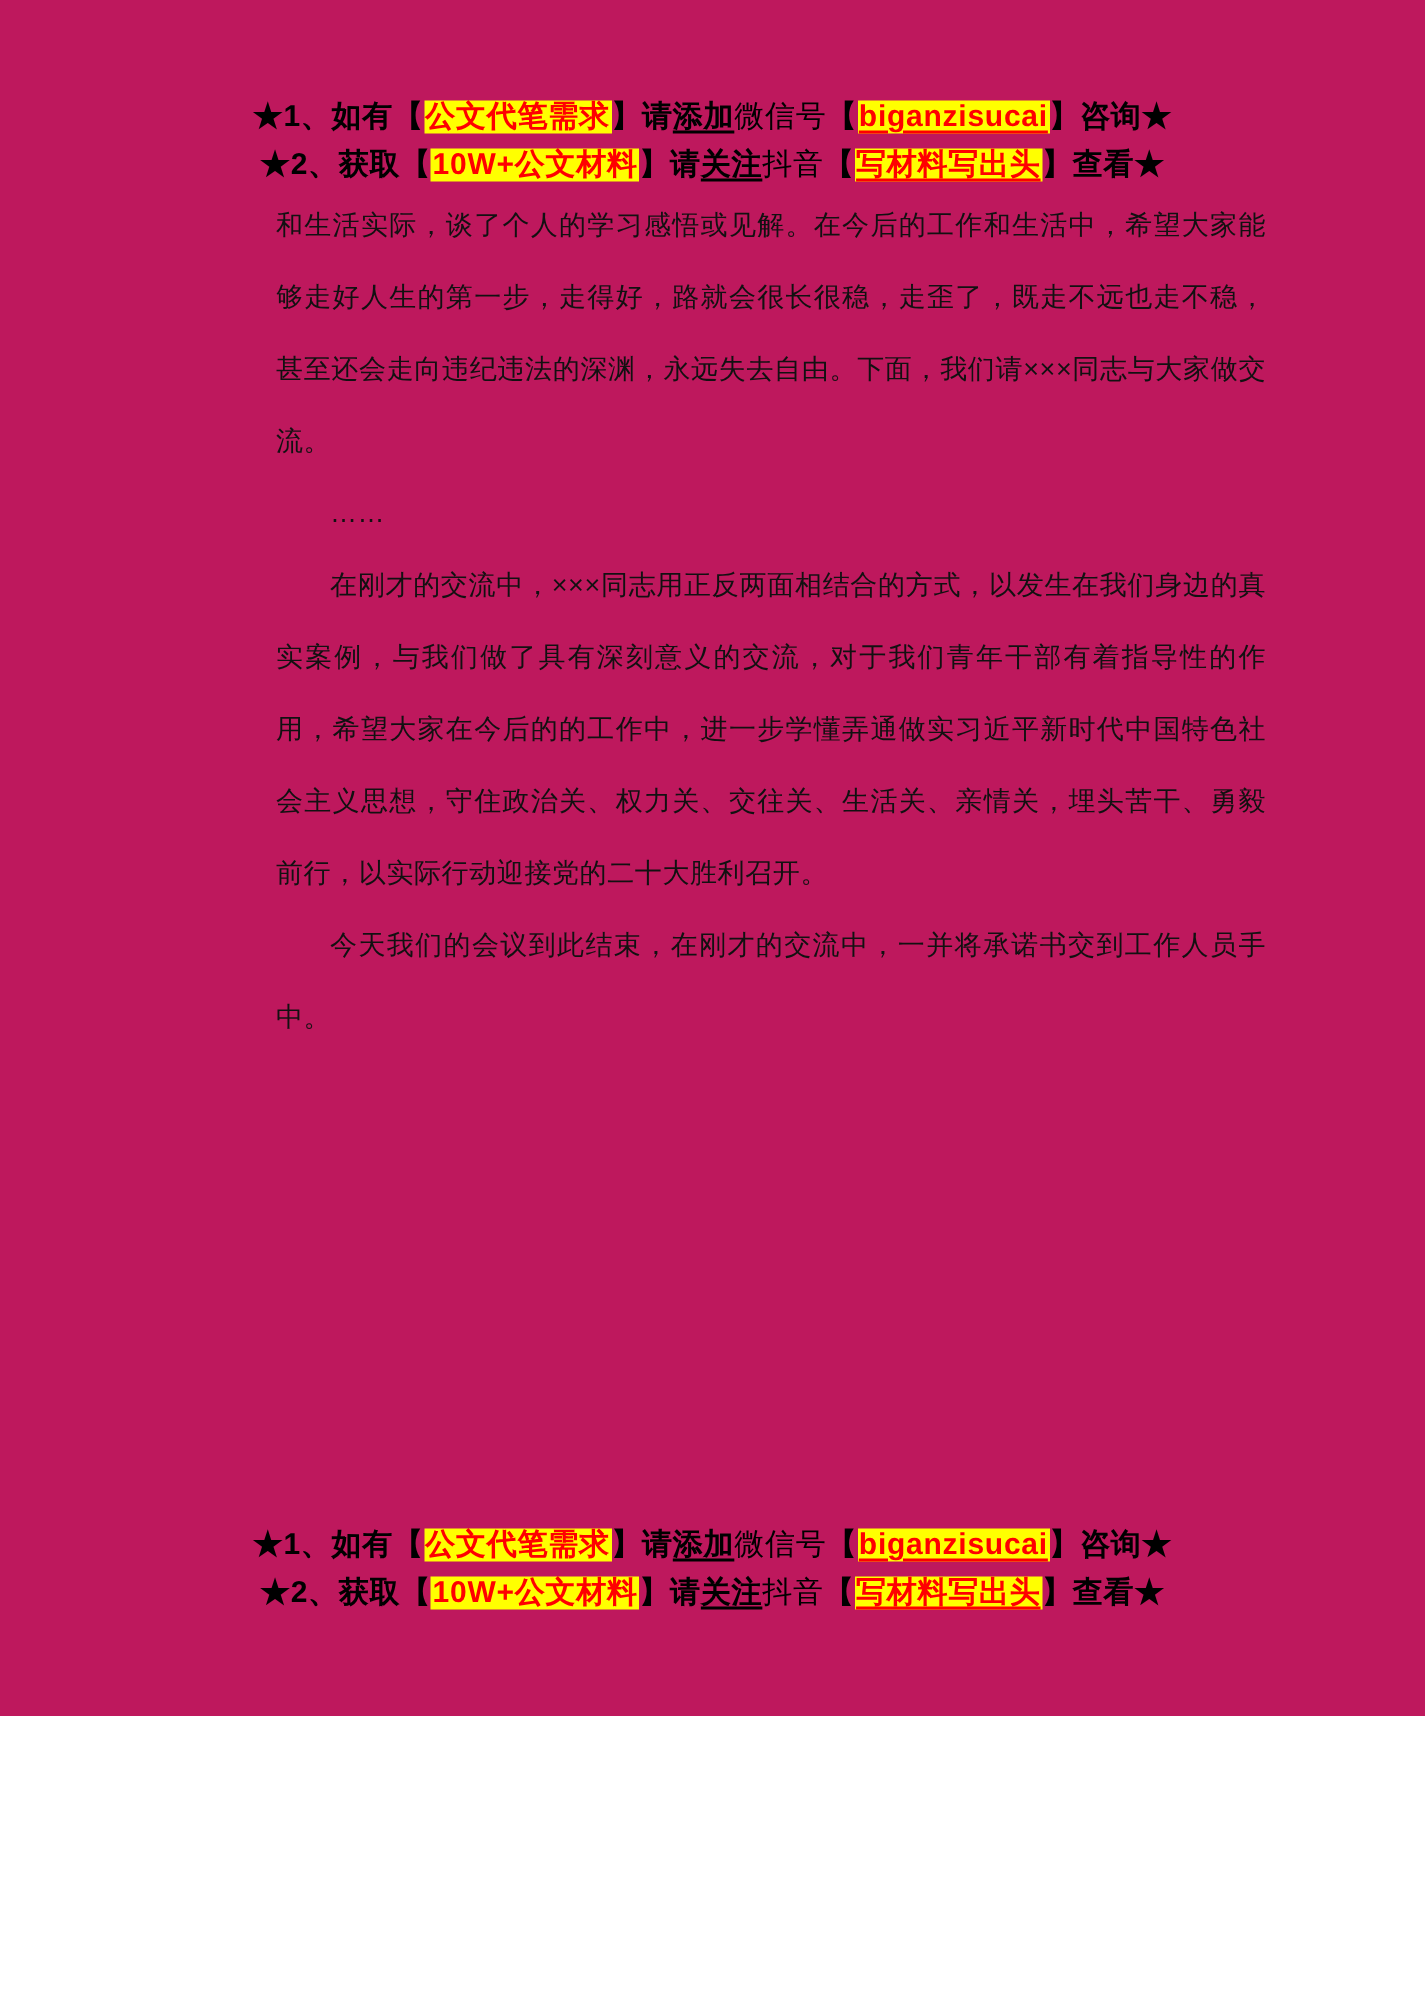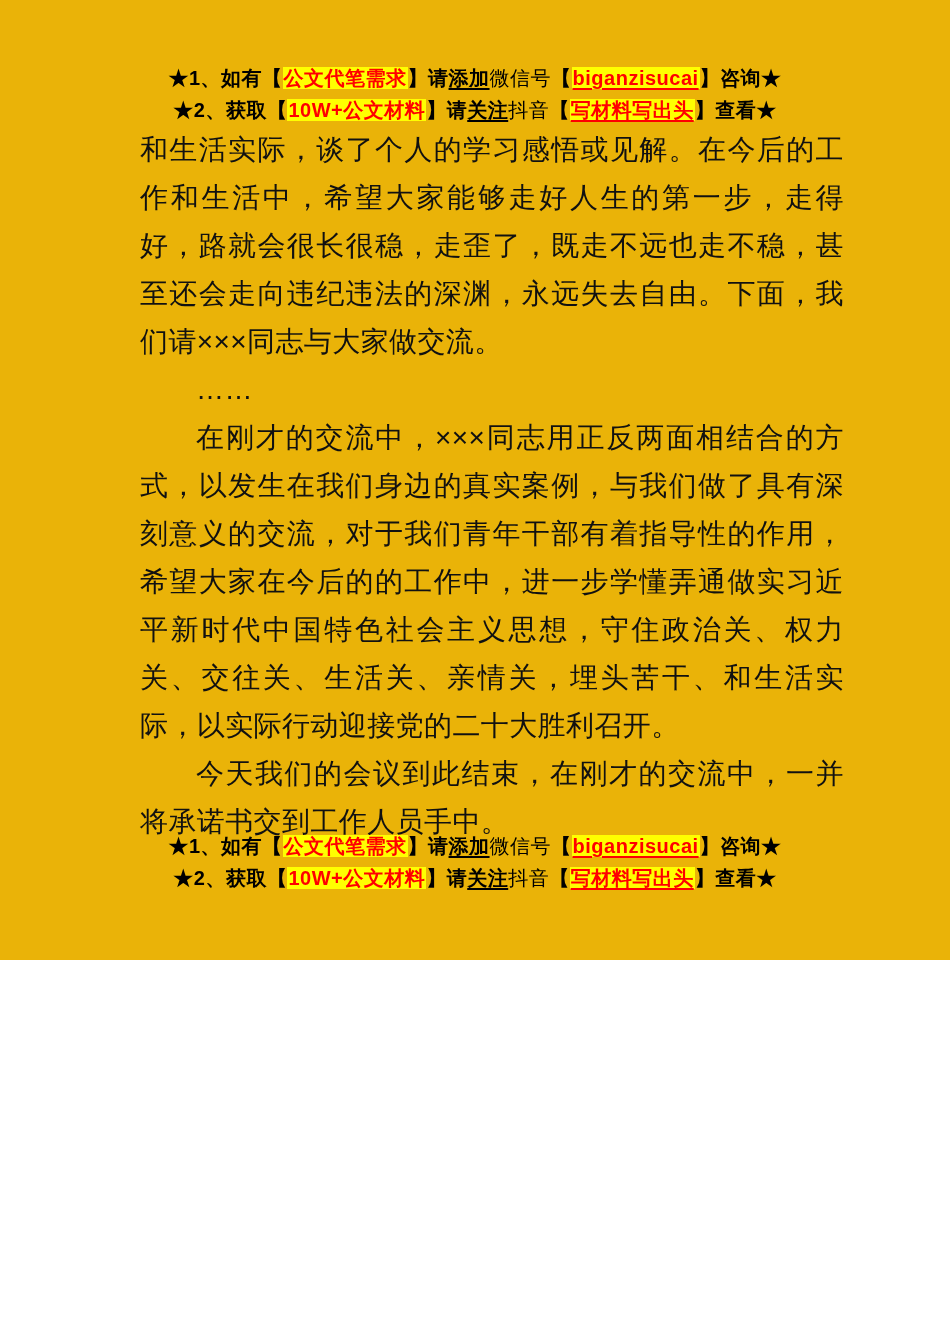--- a/index.html
+++ b/index.html
@@ -1,19 +1,19 @@
 <!DOCTYPE html>
 <html><head>
 <meta charset="utf-8">
 <style>
   html, body { margin: 0; padding: 0; background: #ffffff; }
   .page {
-    width: 950px; height: 960px;
+    width: 950px; height: 1144px;
     position: relative;
-    background: #eab308;
+    background: #be185d;
     overflow: hidden;
     font-family: "Liberation Sans", sans-serif;
   }
   
   .promo {
     text-align: center;
     font-size: 20px;
     line-height: 32px;
     font-weight: 700;
     color: #000000;
@@ -40,25 +40,26 @@
     color: #ff0000;
     background: #ffff00;
     padding: 0 1px;
     text-decoration: underline;
     text-decoration-color: #ff0000;
     text-underline-offset: 3px;
   }
   
   .doc-body {
     padding: 0 106px 0 140px;
-    font-size: 28px;
+    font-size: 18px;
     line-height: 48px;
     color: #111111;
     text-align: justify;
     letter-spacing: 0.4px;
+    margin-left: 44px;
   }
   .doc-body p { margin: 0; }
   .indent { text-indent: 2em; }
 </style>
 </head>
 <body>
 
 <div class="page">
 
   <div class="promo promo-top">
@@ -66,21 +67,21 @@
       <span class="seg-bold">★1、如有【</span><span class="seg-hl">公文代笔需求</span><span class="seg-bold">】请</span><span class="seg-u">添加</span><span class="seg-reg">微信号</span><span class="seg-bold">【</span><span class="seg-hl-u">biganzisucai</span><span class="seg-bold">】咨询★</span>
     </div>
     <div class="promo-line">
       <span class="seg-bold">★2、获取【</span><span class="seg-hl">10W+公文材料</span><span class="seg-bold">】请</span><span class="seg-u">关注</span><span class="seg-reg">抖音</span><span class="seg-bold">【</span><span class="seg-hl-u">写材料写出头</span><span class="seg-bold">】查看★</span>
     </div>
   </div>
 
   <div class="doc-body">
     <p>和生活实际，谈了个人的学习感悟或见解。在今后的工作和生活中，希望大家能够走好人生的第一步，走得好，路就会很长很稳，走歪了，既走不远也走不稳，甚至还会走向违纪违法的深渊，永远失去自由。下面，我们请×××同志与大家做交流。</p>
     <p class="indent">……</p>
-    <p class="indent">在刚才的交流中，×××同志用正反两面相结合的方式，以发生在我们身边的真实案例，与我们做了具有深刻意义的交流，对于我们青年干部有着指导性的作用，希望大家在今后的的工作中，进一步学懂弄通做实习近平新时代中国特色社会主义思想，守住政治关、权力关、交往关、生活关、亲情关，埋头苦干、和生活实际，以实际行动迎接党的二十大胜利召开。</p>
+    <p class="indent">在刚才的交流中，×××同志用正反两面相结合的方式，以发生在我们身边的真实案例，与我们做了具有深刻意义的交流，对于我们青年干部有着指导性的作用，希望大家在今后的的工作中，进一步学懂弄通做实习近平新时代中国特色社会主义思想，守住政治关、权力关、交往关、生活关、亲情关，埋头苦干、勇毅前行，以实际行动迎接党的二十大胜利召开。</p>
     <p class="indent">今天我们的会议到此结束，在刚才的交流中，一并将承诺书交到工作人员手中。</p>
   </div>
 
   <div class="promo promo-bottom">
     <div class="promo-line">
       <span class="seg-bold">★1、如有【</span><span class="seg-hl">公文代笔需求</span><span class="seg-bold">】请</span><span class="seg-u">添加</span><span class="seg-reg">微信号</span><span class="seg-bold">【</span><span class="seg-hl-u">biganzisucai</span><span class="seg-bold">】咨询★</span>
     </div>
     <div class="promo-line">
       <span class="seg-bold">★2、获取【</span><span class="seg-hl">10W+公文材料</span><span class="seg-bold">】请</span><span class="seg-u">关注</span><span class="seg-reg">抖音</span><span class="seg-bold">【</span><span class="seg-hl-u">写材料写出头</span><span class="seg-bold">】查看★</span>
     </div>

